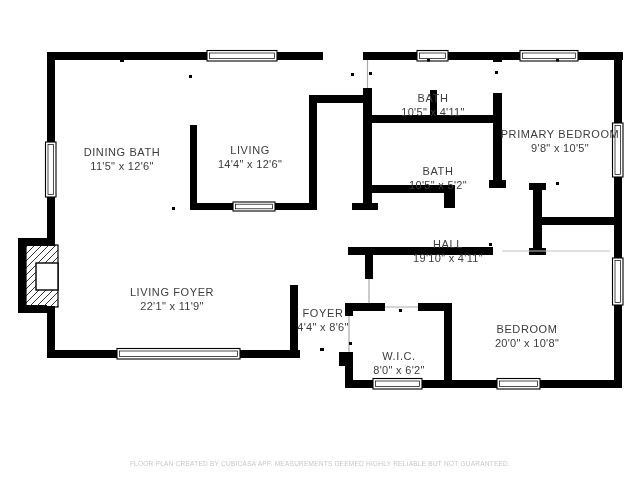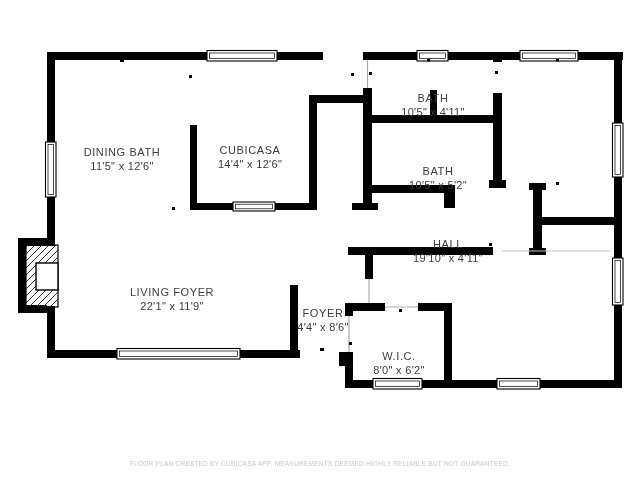--- a/index.html
+++ b/index.html
@@ -178,29 +178,33 @@
     <rect x="320" y="348" width="4" height="3"></rect>
   </g>
 </svg>
 
   <div class="room-label" style="left:122px;top:139px">
     <div class="rname">DINING BATH</div>
     <div class="rdims">11'5" x 12'6"</div>
   </div>
 
   <div class="room-label" style="left:250px;top:137px">
-    <div class="rname">CUBICASA</div>
+    <div class="rname">LIVING</div>
     <div class="rdims">14'4" x 12'6"</div>
   </div>
 
   <div class="room-label" style="left:433px;top:85px">
     <div class="rname">BATH</div>
     <div class="rdims">10'5" x 4'11"</div>
   </div>
 
+  <div class="room-label" style="left:560px;top:121px">
+    <div class="rname">PRIMARY BEDROOM</div>
+    <div class="rdims">9'8" x 10'5"</div>
+  </div>
 
   <div class="room-label" style="left:438px;top:158px">
     <div class="rname">BATH</div>
     <div class="rdims">10'5" x 5'2"</div>
   </div>
 
   <div class="room-label" style="left:448px;top:231px">
     <div class="rname">HALL</div>
     <div class="rdims">19'10" x 4'11"</div>
   </div>
@@ -213,15 +217,19 @@
   <div class="room-label" style="left:323px;top:300px">
     <div class="rname">FOYER</div>
     <div class="rdims">4'4" x 8'6"</div>
   </div>
 
   <div class="room-label" style="left:399px;top:343px">
     <div class="rname">W.I.C.</div>
     <div class="rdims">8'0" x 6'2"</div>
   </div>
 
+  <div class="room-label" style="left:527px;top:316px">
+    <div class="rname">BEDROOM</div>
+    <div class="rdims">20'0" x 10'8"</div>
+  </div>
 
   <div class="footer">FLOOR PLAN CREATED BY CUBICASA APP. MEASUREMENTS DEEMED HIGHLY RELIABLE BUT NOT GUARANTEED.</div>
 </div>
 
 </body></html>

